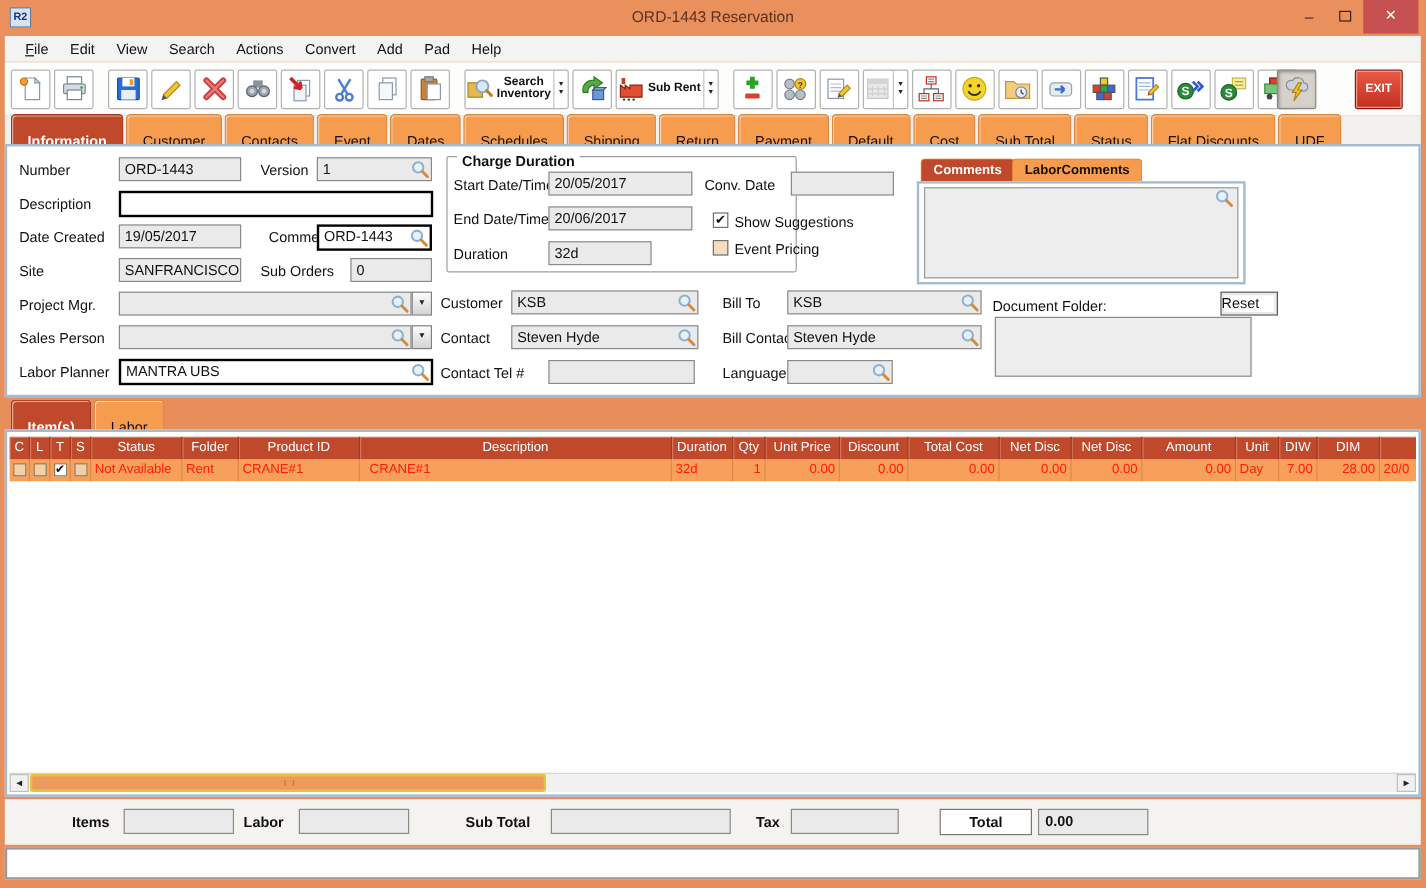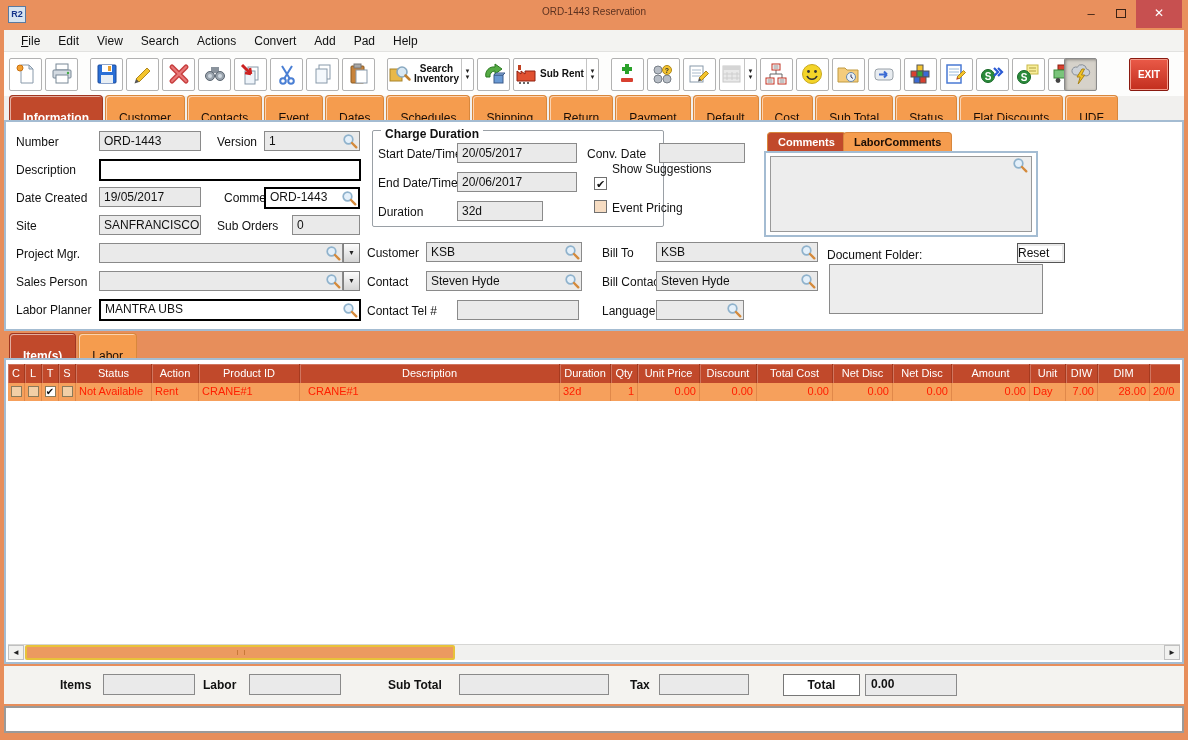--- a/index.html
+++ b/index.html
@@ -2,21 +2,21 @@
 <html><head>
 <meta charset="utf-8">
 <style>
   * { box-sizing:border-box; margin:0; padding:0; }
   html,body { width:1188px; height:740px; }
   body { position:relative; background:#E78E5B; font-family:"Liberation Sans",sans-serif; font-size:12px; color:#111; overflow:hidden; }
 
   
   .titlebar { position:absolute; left:0; top:0; width:1188px; height:30px; background:#E9905D; }
   .app-icon { position:absolute; left:8px; top:6px; width:18px; height:17px; background:#D7E4F0; border:1px solid #5A7AA0; color:#14348A; font-size:9px; font-weight:bold; text-align:center; line-height:15px; }
-  .title-text { position:absolute; left:0; right:0; top:6px; text-align:center; color:#5C3220; font-size:10px; }
+  .title-text { position:absolute; left:0; right:0; top:6px; text-align:center; color:#5C3220; font-size:13px; }
   .winbtns { position:absolute; right:6px; top:0; height:28px; display:flex; align-items:stretch; }
   .wbtn { width:30px; text-align:center; line-height:27px; color:#3A2215; font-size:13px; }
   .wbtn .maxbox { display:inline-block; width:10px; height:9px; border:1px solid #3A2215; }
   .wbtn.close { width:46px; background:#C75050; color:#fff; font-size:12px; }
 
   
   .menubar { position:absolute; left:4px; top:30px; width:1180px; height:22px; background:#F3F3F1; border-bottom:1px solid #E2E2E0; display:flex; align-items:center; padding-left:8px; }
   .menu-item { display:inline-block; padding:2px 9px; cursor:default; }
   .menu-item.mn-file::first-letter { text-decoration:underline; }
 
@@ -402,21 +402,21 @@
   <div class="lbl" style="left:372px;top:25px">Start Date/Time</div>
   <div class="fld" style="left:451px;top:21px;width:120px">20/05/2017</div>
   <div class="lbl" style="left:372px;top:54px">End Date/Time</div>
   <div class="fld" style="left:451px;top:50px;width:120px">20/06/2017</div>
   <div class="lbl" style="left:372px;top:83px">Duration</div>
   <div class="fld" style="left:451px;top:79px;width:86px">32d</div>
 
   <div class="lbl" style="left:581px;top:25px">Conv. Date</div>
   <div class="fld" style="left:653px;top:21px;width:86px"></div>
   <div class="cb on" style="left:588px;top:55px"></div>
-  <div class="lbl" style="left:606px;top:40px">Show Suggestions</div>
+  <div class="lbl" style="left:606px;top:56px">Show Suggestions</div>
   <div class="cb tint" style="left:588px;top:78px"></div>
   <div class="lbl" style="left:606px;top:79px">Event Pricing</div>
 
   <div class="lbl" style="left:361px;top:124px">Customer</div>
   <div class="fld has-mag" style="left:420px;top:120px;width:156px"><span>KSB</span>
     <svg class="mag" viewBox="0 0 16 16">
         <circle cx="6.5" cy="6.5" r="4.3" fill="#E4F0FA" stroke="#8FB2CC" stroke-width="1.7"></circle>
         <line x1="10" y1="10" x2="14.3" y2="14.3" stroke="#D48A3C" stroke-width="2.4" stroke-linecap="round"></line>
       </svg></div>
   <div class="lbl" style="left:596px;top:124px">Bill To</div>
@@ -467,21 +467,21 @@
   <div class="tab">Labor</div>
 </div>
 
 <div class="panel items-panel">
   <div class="thead">
     <div class="th" style="width:17px">C</div>
     <div class="th" style="width:17px">L</div>
     <div class="th" style="width:17px">T</div>
     <div class="th" style="width:17px">S</div>
     <div class="th" style="width:76px">Status</div>
-    <div class="th" style="width:47px">Action</div>
+    <div class="th" style="width:47px">Folder</div>
     <div class="th" style="width:101px">Product ID</div>
     <div class="th" style="width:260px">Description</div>
     <div class="th" style="width:51px">Duration</div>
     <div class="th" style="width:27px">Qty</div>
     <div class="th" style="width:62px">Unit Price</div>
     <div class="th" style="width:57px">Discount</div>
     <div class="th" style="width:76px">Total Cost</div>
     <div class="th" style="width:60px">Net Disc</div>
     <div class="th" style="width:59px">Net Disc</div>
     <div class="th" style="width:78px">Amount</div>

